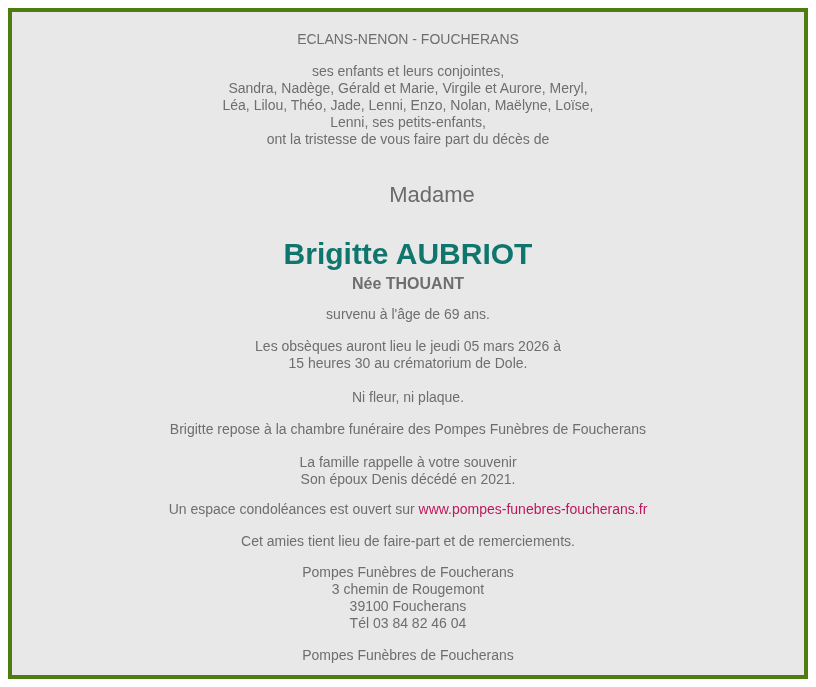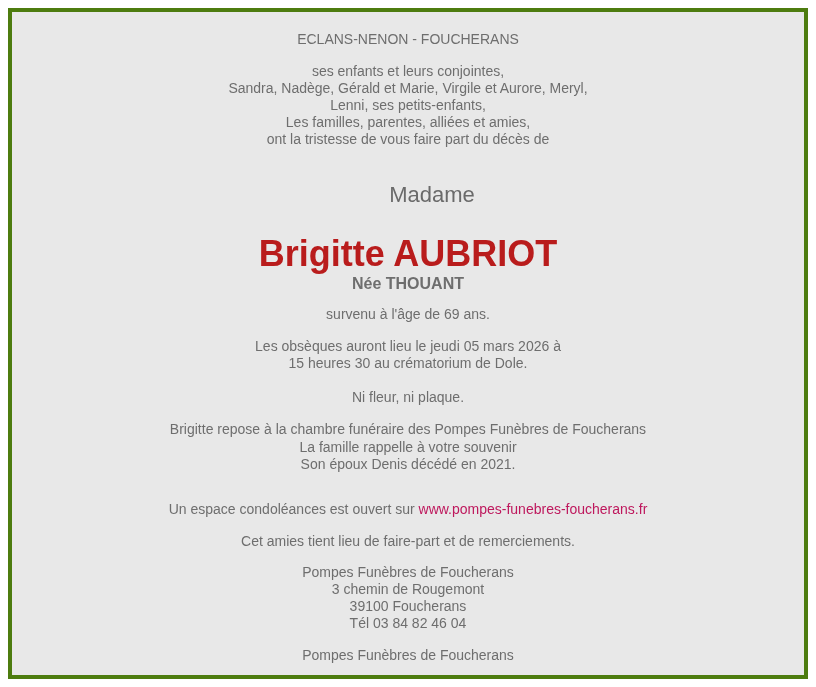--- a/index.html
+++ b/index.html
@@ -31,48 +31,48 @@
       text-align: center;
       color: #6e6e6e;
       font-family: "Liberation Sans", sans-serif;
       font-size: 14px;
       line-height: 17px;
     }
     .line { display: block; white-space: nowrap; }
     .heading { position: absolute; left: 0; right: 0; top: 19px; }
     .family { position: absolute; left: 0; right: 0; top: 51px; }
     .madame { position: absolute; left: 0; right: 0; top: 172px; font-size: 22px; line-height: 22px; color: #6a6a6a; margin-left: 48px; }
-    .name { position: absolute; left: 0; right: 0; top: 225px; font-size: 36px; line-height: 34px; font-weight: bold; color: #b91c1c; }
+    .name { position: absolute; left: 0; right: 0; top: 225px; font-size: 30px; line-height: 34px; font-weight: bold; color: #0f766e; }
     .nee { position: absolute; left: 0; right: 0; top: 263px; font-size: 16px; line-height: 17px; font-weight: bold; color: #6e6e6e; }
     .age { position: absolute; left: 0; right: 0; top: 294px; }
     .funeral { position: absolute; left: 0; right: 0; top: 326px; }
     .flowers { position: absolute; left: 0; right: 0; top: 377px; }
     .rest { position: absolute; left: 0; right: 0; top: 409px; }
-    .memory { position: absolute; left: 0; right: 0; top: 427px; }
+    .memory { position: absolute; left: 0; right: 0; top: 442px; }
     .condolences { position: absolute; left: 0; right: 0; top: 489px; }
     .notice { position: absolute; left: 0; right: 0; top: 521px; }
     .address { position: absolute; left: 0; right: 0; top: 552px; }
     .signature { position: absolute; left: 0; right: 0; top: 635px; }
     .link { color: #be185d; text-decoration: none; }
   </style>
 </head>
 <body>
 
 <div class="frame">
   <div class="content">
 
     <div class="heading">
       <span class="line">ECLANS-NENON - FOUCHERANS</span>
     </div>
 
     <div class="family">
       <span class="line">ses enfants et leurs conjointes,</span>
       <span class="line">Sandra, Nadège, Gérald et Marie, Virgile et Aurore, Meryl,</span>
+      <span class="line">Léa, Lilou, Théo, Jade, Lenni, Enzo, Nolan, Maëlyne, Loïse,</span>
       <span class="line">Lenni, ses petits-enfants,</span>
-      <span class="line">Les familles, parentes, alliées et amies,</span>
       <span class="line">ont la tristesse de vous faire part du décès de</span>
     </div>
 
     <div class="madame">
       <span class="line">Madame</span>
     </div>
 
     <div class="name">
       <span class="line">Brigitte AUBRIOT</span>
     </div>

